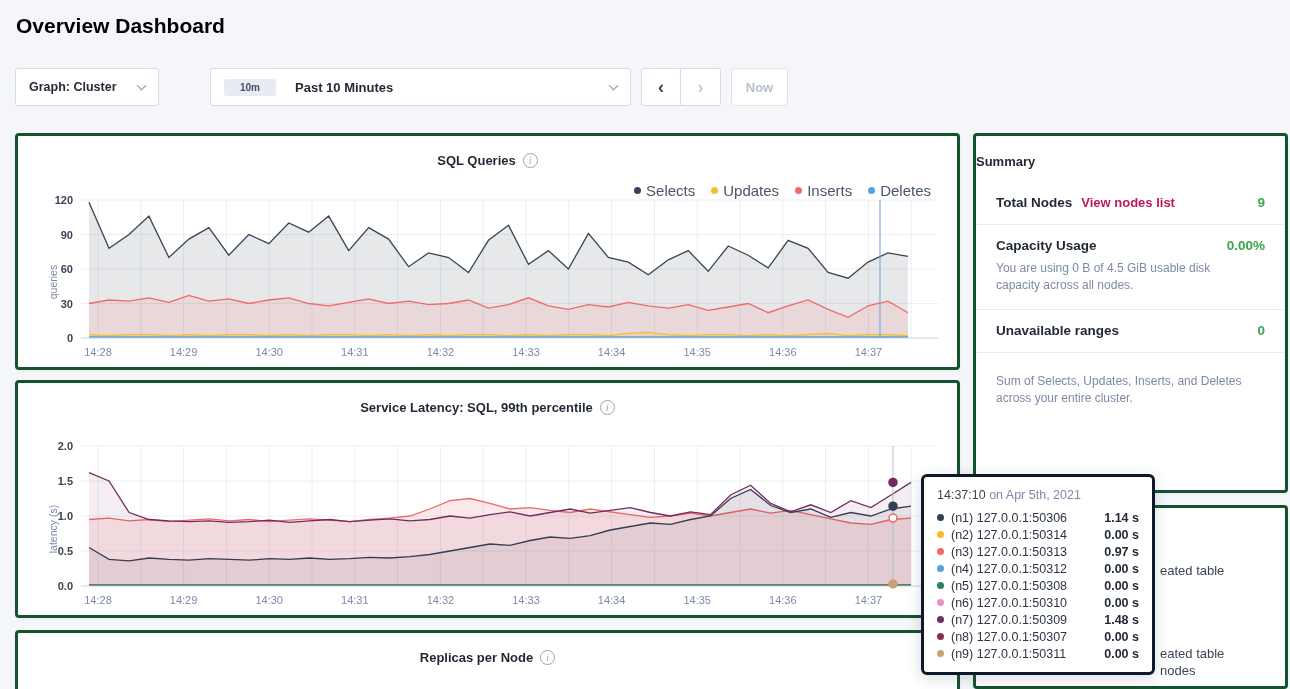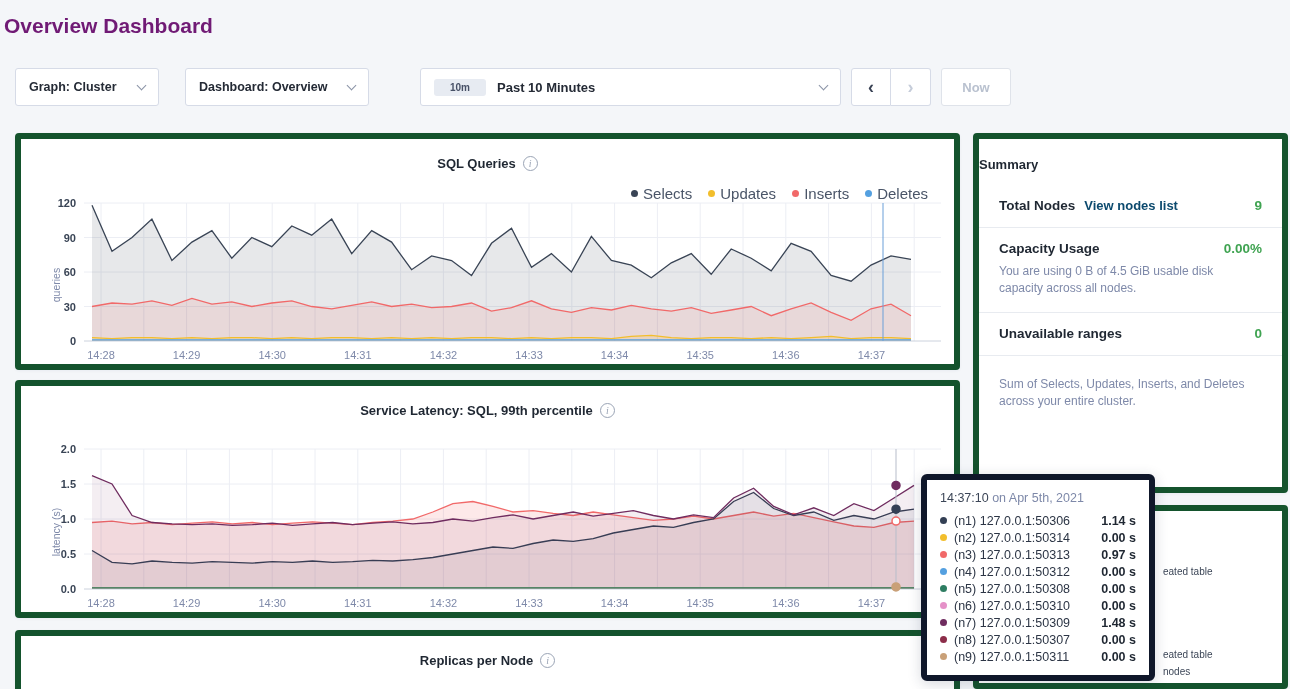--- a/index.html
+++ b/index.html
@@ -1,42 +1,42 @@
 <!DOCTYPE html>
 <html><head>
 <meta charset="utf-8">
 <style>
   * { margin:0; padding:0; box-sizing:border-box; }
   html,body { width:1290px; height:689px; overflow:hidden; background:#f4f6f9;
     font-family:"Liberation Sans", sans-serif; color:#242a35; position:relative; }
 
-  .page-title { position:absolute; left:4px; top:14px; font-size:21px; font-weight:700; color:#701a75; }
+  .page-title { position:absolute; left:16px; top:14px; font-size:21px; font-weight:700; color:#000000; }
 
   
   .toolbar { position:absolute; left:15px; top:68px; display:flex; align-items:center; }
   .tb-btn { height:38px; background:#fff; border:1px solid #d6dbe7; border-radius:3px;
-    display:flex; align-items:center; padding:0 13px; font-size:12.5px; font-weight:700; color:#242a35; gap:1px; cursor:pointer; }
+    display:flex; align-items:center; padding:0 13px; font-size:12.5px; font-weight:700; color:#242a35; gap:9px; cursor:pointer; }
   .chev { width:7px; height:7px; border-right:1.6px solid #8a93a6; border-bottom:1.6px solid #8a93a6;
     transform:rotate(45deg); margin-top:-4px; flex:0 0 auto; }
   .graph-btn { width:144px; justify-content:space-between; }
   .dash-btn { width:184px; margin-left:26px; justify-content:space-between; }
   .time-picker { width:421px; margin-left:51px; justify-content:flex-start; font-size:13px; }
   .time-badge { background:#e7ebf2; border-radius:3px; padding:3px 16px; font-size:10px; font-weight:700; color:#475066; }
   .time-picker .chev { margin-left:auto; }
   .arrow-group { display:flex; margin-left:10px; }
   .arrow-btn { width:40px; height:38px; background:#fff; border:1px solid #d6dbe7; display:flex;
     align-items:center; justify-content:center; font-size:18px; font-weight:700; cursor:pointer; }
   .arrow-prev { border-radius:3px 0 0 3px; color:#3a4355; }
   .arrow-next { border-radius:0 3px 3px 0; border-left:none; color:#c5ccd9; cursor:default; }
-  .now-btn { width:70px; height:38px; margin-left:10px; background:#fff; border:1px solid #dfe3ea;
+  .now-btn { width:57px; height:38px; margin-left:10px; background:#fff; border:1px solid #dfe3ea;
     border-radius:3px; display:flex; align-items:center; justify-content:center;
     font-size:13px; font-weight:700; color:#b9c1cf; cursor:default; }
 
   
-  .card { position:absolute; background:#fff; border:6px solid #14532d; border-radius:4px;
+  .card { position:absolute; background:#fff; border:3px solid #14532d; border-radius:4px;
     box-shadow:0 1px 3px rgba(56,76,112,0.06); }
   #card-sql      { left:15px; top:133px; width:945px; height:237px; }
   #card-latency  { left:15px; top:380px; width:945px; height:238px; }
   #card-replicas { left:15px; top:630px; width:945px; height:120px; }
   #card-summary  { left:973px; top:133px; width:315px; height:360px; overflow:hidden; }
   #card-events   { left:973px; top:505px; width:315px; height:184px; overflow:hidden; }
 
   .chart-title-row { text-align:center; padding-top:15px; }
   .chart-title { display:inline-flex; align-items:center; gap:7px; font-size:13px; font-weight:700; color:#1f2732; }
   .info-icon { width:15px; height:15px; border:1px solid #9aa4b5; border-radius:50%; color:#9aa4b5;
@@ -53,53 +53,49 @@
   .y-axis-label { position:absolute; width:120px; text-align:center; font-size:10.5px; color:#7e89a9;
     transform:rotate(-90deg); }
   #sql-ylab { left:-25px; top:140px; }
   #lat-ylab { left:-25px; top:140px; }
 
   
   .summary-title { text-align:left; font-weight:700; font-size:13px; color:#1f2732; padding:18px 0 13px; }
   .sum-row { padding:13px 20px 14px; }
   .sum-row + .sum-row { border-top:1px solid #e8ebf0; }
   .sum-head { display:flex; align-items:baseline; font-size:13.5px; font-weight:700; color:#1f2732; }
-  .sum-link { color:#0c4a6e; margin-left:9px; font-size:13px; cursor:pointer; }
+  .sum-link { color:#be185d; margin-left:9px; font-size:13px; cursor:pointer; }
   .sum-val { margin-left:auto; color:#3fa351; }
   .sum-desc { margin-top:7px; font-size:12px; line-height:1.45; color:#7e89a9; padding-right:12px; }
 
   
-  .ev-frag { position:absolute; font-size:10px; color:#3c4657; white-space:nowrap; }
+  .ev-frag { position:absolute; font-size:13px; color:#3c4657; white-space:nowrap; }
   #ev-frag-0 { left:184px; top:55px; }
   #ev-frag-1 { left:184px; top:138px; }
   #ev-frag-2 { left:184px; top:155px; }
 
   
   .tooltip { position:absolute; left:921px; top:474px; width:234px; z-index:10; background:#fff;
-    border:6px solid #0f172a; border-radius:6px; box-shadow:0 3px 14px rgba(33,45,70,0.18);
+    border:3px solid #0f172a; border-radius:6px; box-shadow:0 3px 14px rgba(33,45,70,0.18);
     padding:11px 13px 10px; }
   .tt-head { font-size:12.5px; color:#7e89a9; margin-bottom:7px; }
   .tt-time { color:#3c4657; }
   .tt-row { display:flex; align-items:center; gap:7px; font-size:12.5px; padding:1.5px 0; }
   .tt-dot { width:7px; height:7px; border-radius:50%; flex:0 0 auto; }
   .tt-label { color:#2c3545; }
   .tt-val { margin-left:auto; font-weight:700; color:#1f2732; }
 </style>
 </head>
 <body>
 
 <h1 class="page-title">Overview Dashboard</h1>
 
 <div class="toolbar">
   <div class="tb-btn graph-btn">
     <span>Graph: Cluster</span>
-    <span class="chev"></span>
-  </div>
-  <div class="tb-btn dash-btn">
-    <span>Dashboard: Overview</span>
     <span class="chev"></span>
   </div>
   <div class="tb-btn time-picker">
     <span class="time-badge">10m</span>
     <span style="margin-left:10px;">Past 10 Minutes</span>
     <span class="chev"></span>
   </div>
   <div class="arrow-group">
     <div class="arrow-btn arrow-prev">‹</div>
     <div class="arrow-btn arrow-next">›</div>

